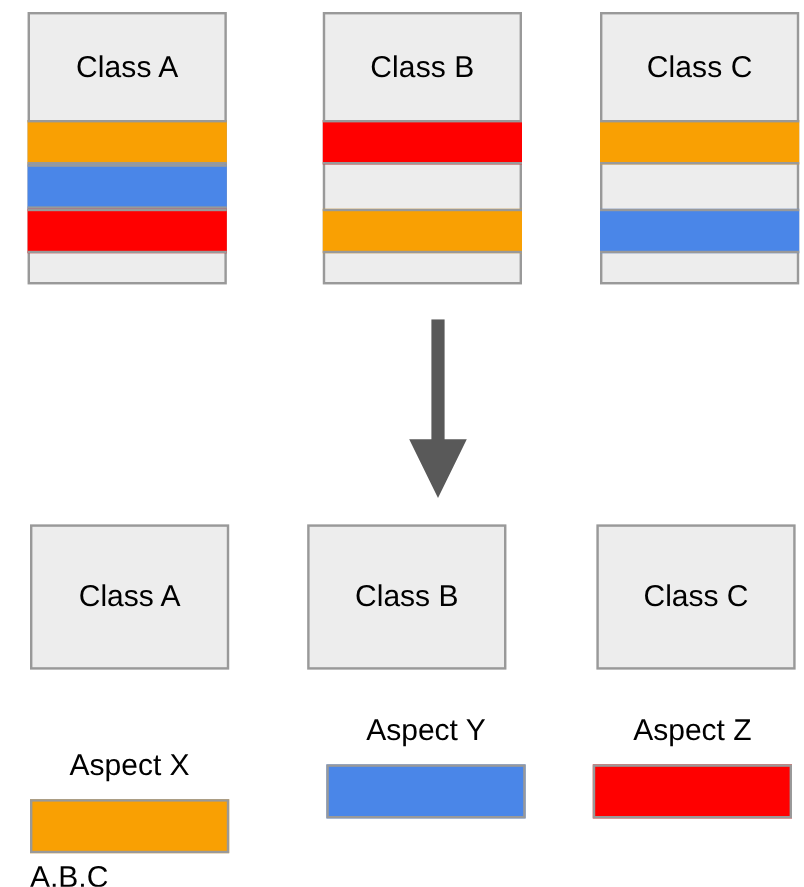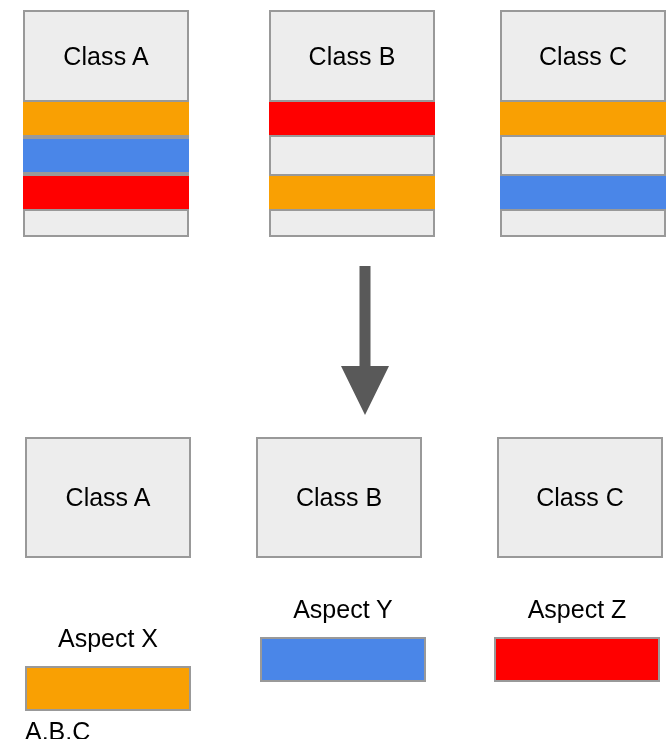--- a/index.html
+++ b/index.html
@@ -153,21 +153,21 @@
   <div class="plain-box" id="pbox2" style="left: 497px; width: 166px; background: rgb(237, 237, 237); border-color: rgb(153, 153, 153);">
     <span>Class C</span>
   </div>
 
   <div class="legend-item" id="leg0" style="left: 25px; margin-top: 29px;">
     <div class="legend-title">Aspect X</div>
     <div class="legend-swatch" id="leg0sw" style="background: rgb(249, 160, 3); border-color: rgb(153, 153, 153);"></div>
     <div class="legend-classes">A,B,C</div>
   </div>
 
-  <div class="legend-item" id="leg1" style="left: 260px;">
+  <div class="legend-item" id="leg1" style="left: 272px;">
     <div class="legend-title">Aspect Y</div>
     <div class="legend-swatch" id="leg1sw" style="background: rgb(74, 134, 232); border-color: rgb(153, 153, 153);"></div>
   </div>
 
   <div class="legend-item" id="leg2" style="left: 494px;">
     <div class="legend-title">Aspect Z</div>
     <div class="legend-swatch" id="leg2sw" style="background: rgb(255, 0, 0); border-color: rgb(153, 153, 153);"></div>
   </div>
 
 </div>

